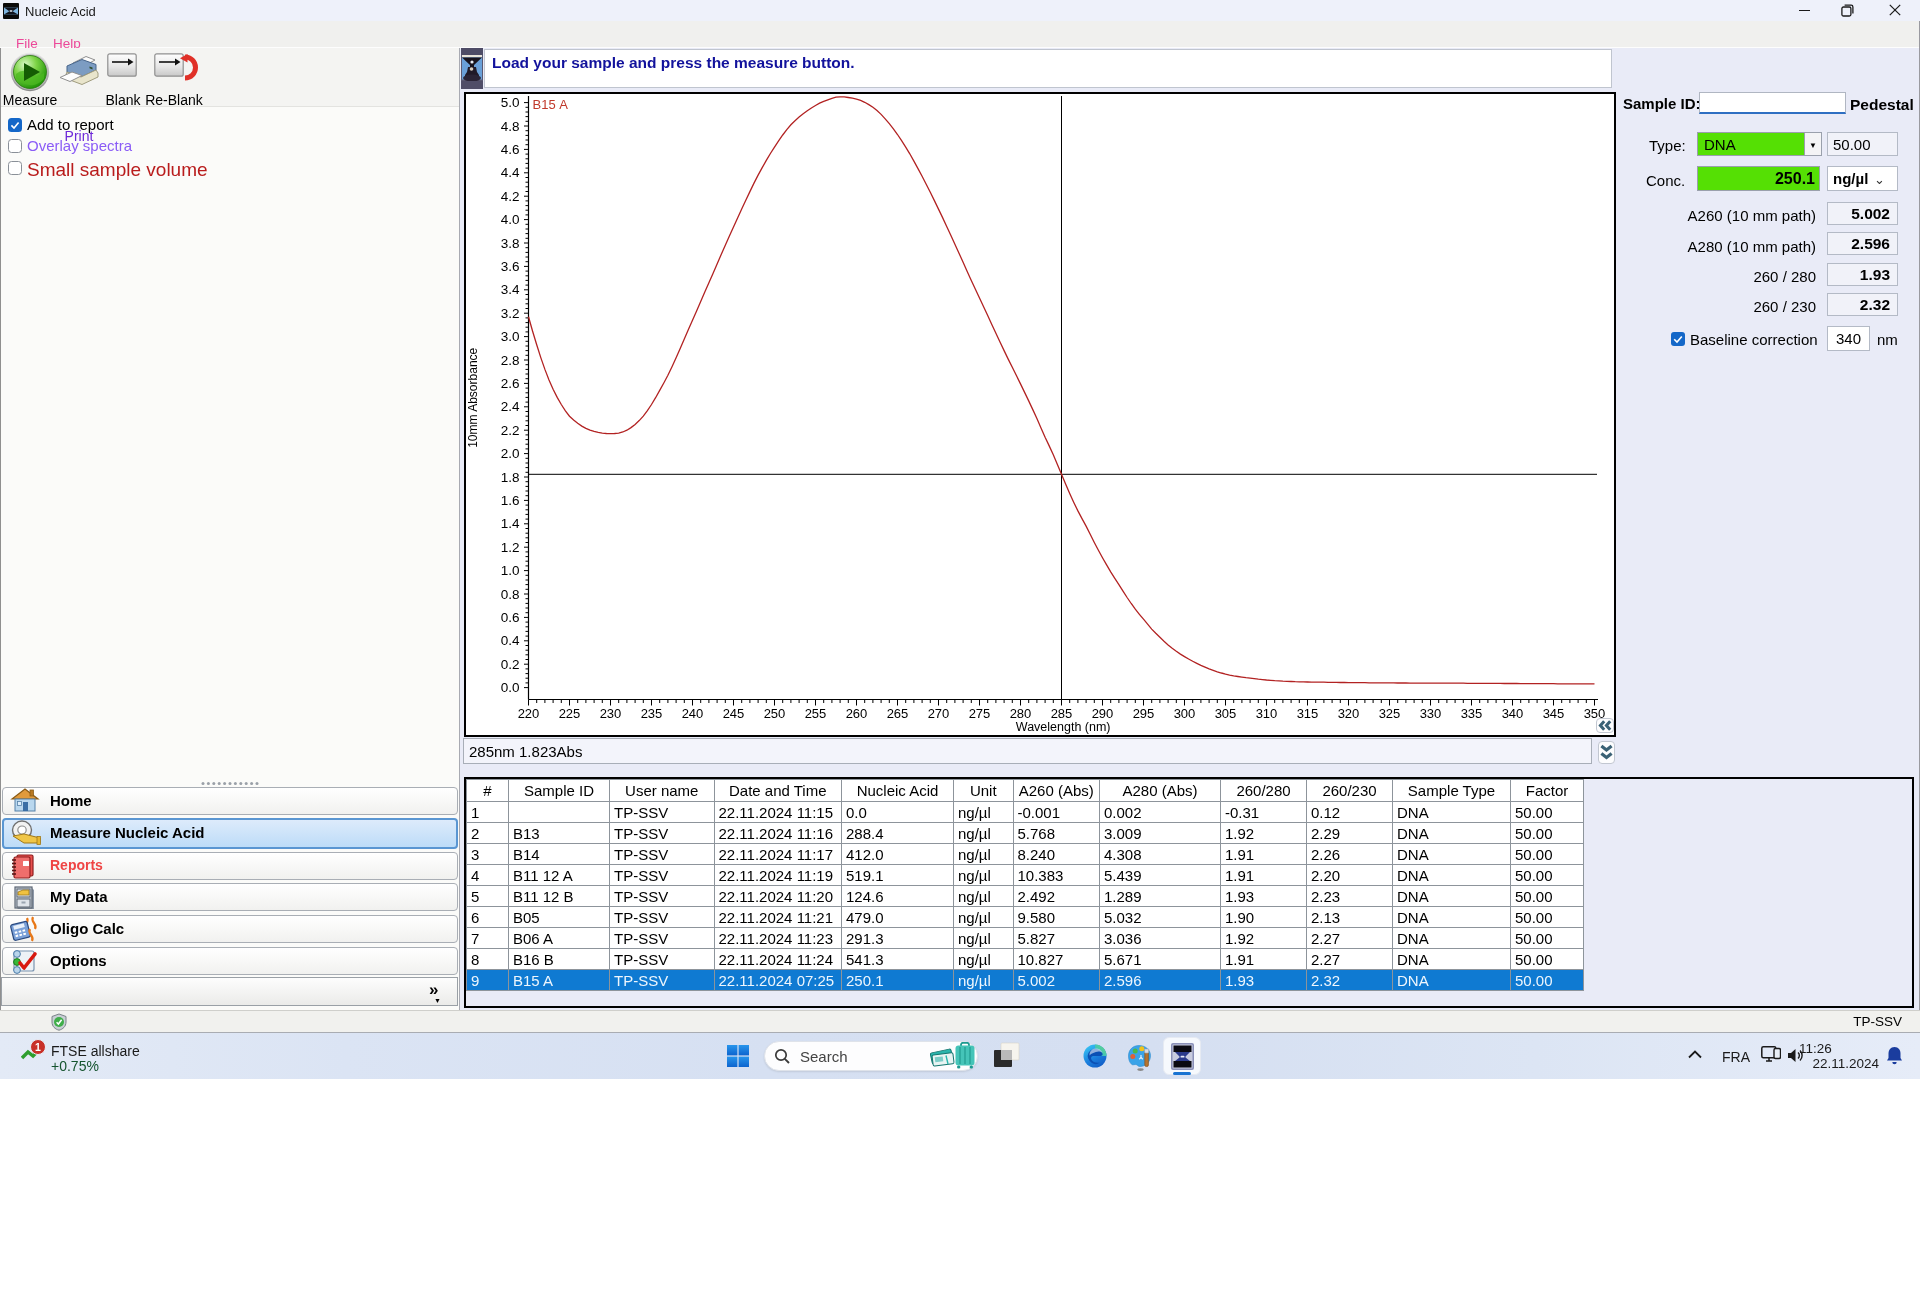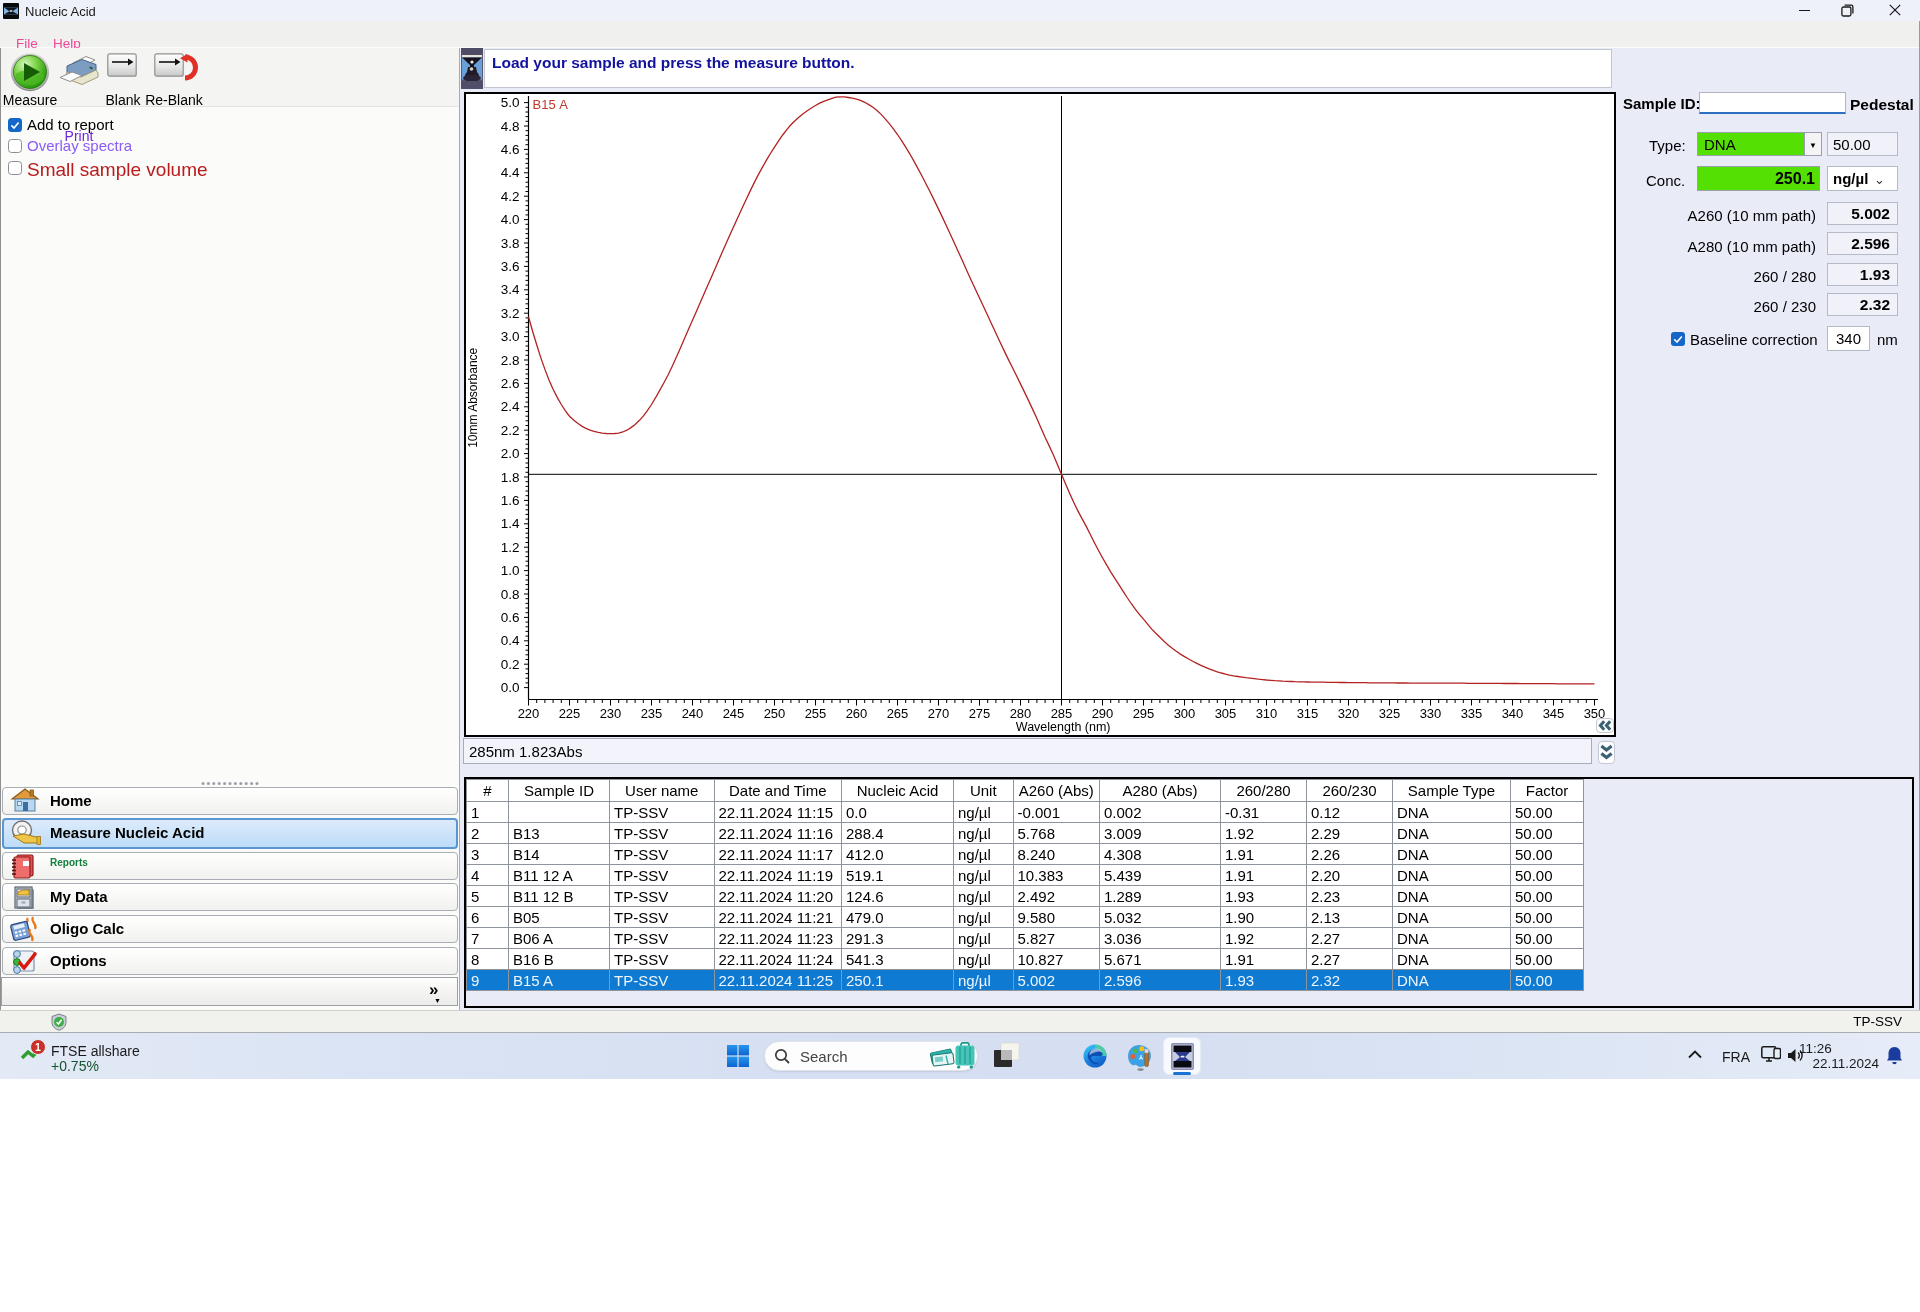--- a/index.html
+++ b/index.html
@@ -553,21 +553,21 @@
           <td>5.671</td>
           <td>1.91</td>
           <td>2.27</td>
           <td>DNA</td>
           <td>50.00</td>
         </tr>
 <tr class="sel" style="height:21px;">
           <td>9</td>
           <td>B15 A</td>
           <td>TP-SSV</td>
-          <td>22.11.2024 11:25</td>
+          <td>22.11.2024 07:25</td>
           <td>250.1</td>
           <td>ng/µl</td>
           <td>5.002</td>
           <td>2.596</td>
           <td>1.93</td>
           <td>2.32</td>
           <td>DNA</td>
           <td>50.00</td>
         </tr>
 </tbody>
@@ -611,21 +611,21 @@
 <rect x="4" y="5" width="16" height="21" rx="1.5" fill="#ef6e6c" stroke="#8e1f1e" stroke-width="1.2"></rect>
 <rect x="13" y="9" width="6" height="5" rx="0.5" fill="#fff"></rect>
 <g stroke="#5a1413" stroke-width="1.6">
 <line x1="2" y1="8" x2="6" y2="8"></line>
           <line x1="2" y1="11.5" x2="6" y2="11.5"></line>
 <line x1="2" y1="15" x2="6" y2="15"></line>
           <line x1="2" y1="18.5" x2="6" y2="18.5"></line>
 <line x1="2" y1="22" x2="6" y2="22"></line>
         </g>
 </svg></div>
-<div class="abs" style="left:50px;top:857px;font-size:10px;font-weight:bold;color:#15803d;">Reports</div>
+<div class="abs" style="left:50px;top:857px;font-size:14px;font-weight:bold;color:#ef4444;">Reports</div>
 <div class="abs" style="left:2px;width:456px;height:28px;background:linear-gradient(#ffffff,#f1f1ef);border:1px solid #a9aeb5;border-radius:4px;top:883px;height:28px;"></div>
 <div class="abs" style="left:10px;top:883px;width:32px;height:28px;"><svg width="28" height="28" viewBox="0 0 28 28">
 <polygon points="5,4 21,4 24,7 24,26 8,26 5,23" fill="#8e99a8"></polygon>
 <rect x="5" y="4" width="17" height="21" fill="#c5ccd6" stroke="#5c6672" stroke-width="1.2"></rect>
 <rect x="7" y="6" width="13" height="8" fill="#dfe4ea" stroke="#5c6672" stroke-width="1"></rect>
 <polygon points="8,9 13,7 19,7 19,12 8,12" fill="#f0c240" stroke="#a07818" stroke-width="0.8"></polygon>
 <rect x="7" y="16" width="13" height="8" fill="#dfe4ea" stroke="#5c6672" stroke-width="1"></rect>
 <rect x="11.5" y="18.5" width="4" height="2" fill="#9aa4b0"></rect>
 </svg></div>
 <div class="abs" style="left:50px;top:888px;font-size:15px;font-weight:bold;color:#000;">My Data</div>

